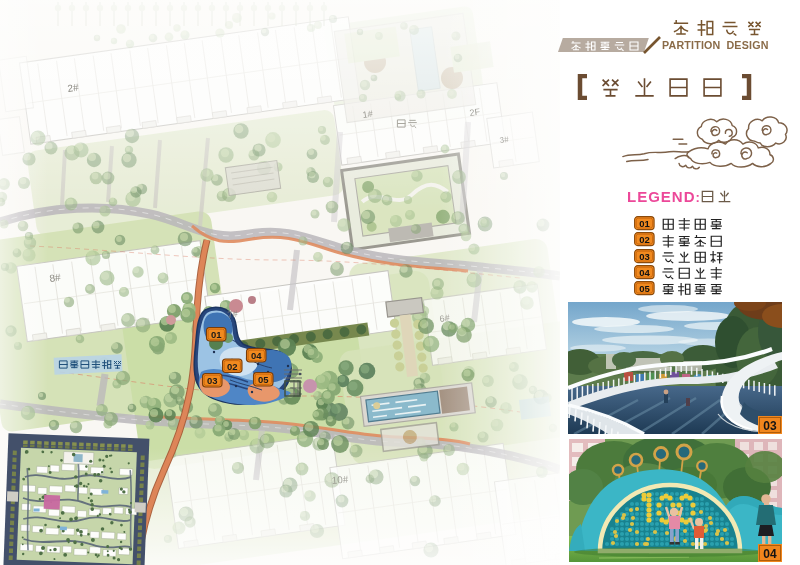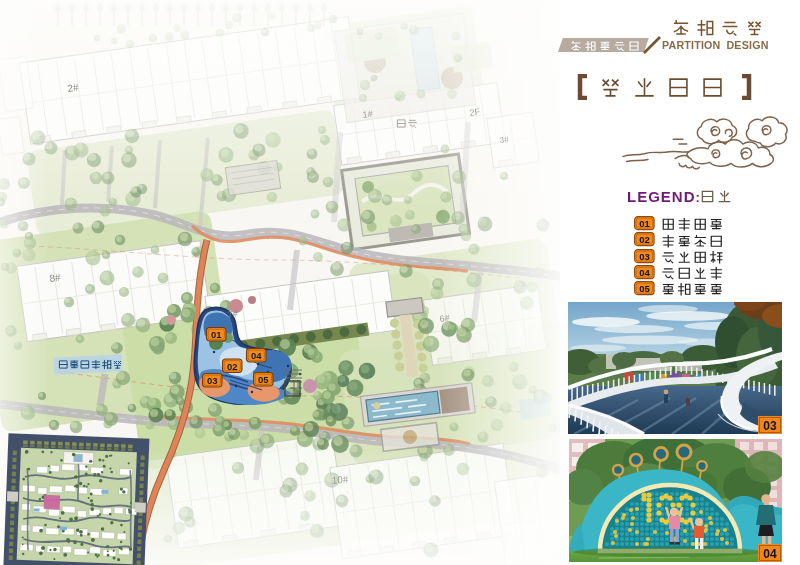--- a/index.html
+++ b/index.html
@@ -1814,21 +1814,21 @@
 <path d="M108,19 a3.5,3.5 0 1 1 4,3"></path>
 <path d="M138,27 C131,27 127,19 132,14 C131,7 140,2 146,6 C150,0 161,1 163,8 C170,8 174,15 170,20 C173,26 166,32 160,29 C156,34 146,34 144,29 C142,29 140,28 138,27 Z"></path>
 <path d="M146,16 a4.5,4.5 0 1 1 5,4 a3,3 0 1 1 0.5,-5"></path>
 <path d="M70,38 C76,34 84,33 90,35 C92,28 102,26 108,30 C112,24 122,24 126,30 C132,26 140,28 142,34 C148,32 154,35 154,41 C158,42 159,48 155,50 C149,55 140,54 136,50 C130,55 118,55 114,50 C108,54 96,54 92,49 C84,52 74,50 72,45 C68,44 67,40 70,38 Z"></path>
 <path d="M124,40 a5.5,5.5 0 1 1 6,5 a3.5,3.5 0 1 1 0.5,-6"></path>
 <path d="M94,40 a4,4 0 1 1 4.5,4 a2.5,2.5 0 1 1 0.5,-4.5"></path>
 <path d="M60,50 a4,4 0 0 0 7,2 a4,4 0 0 0 7,1 a4,4 0 0 0 7,1"></path>
 <path d="M56,45 C60,42 66,41 70,43"></path>
 </g>
   </svg>
-<div class="abs" style="left:627px;top:188px;font-family:'Liberation Sans';font-size:15px;font-weight:bold;color:#701a75;letter-spacing:1px;">LEGEND<span style="font-size:13px">:</span></div>
+<div class="abs" style="left:627px;top:188px;font-family:'Liberation Sans';font-size:15px;font-weight:bold;color:#ec4899;letter-spacing:1px;">LEGEND<span style="font-size:13px">:</span></div>
 <svg style="position:absolute;left:700px;top:189px;opacity:1.0" width="32" height="15" viewBox="0 0 32 15">
     <g transform="translate(1,1)">
       <g transform="translate(0.0,0) scale(1.300)">
         <path d="M1,1 H9 V9 H1 Z M1,5 H9" fill="none" stroke="#6b5a48" stroke-width="0.96" stroke-linecap="square"></path>
       </g>
       <g transform="translate(17.0,0) scale(1.300)">
         <path d="M1,9 H9 M5,1 V9 M2.2,2.5 L3.8,4.5 M7.8,2.5 L6.2,4.5" fill="none" stroke="#6b5a48" stroke-width="0.96" stroke-linecap="square"></path>
       </g>
     </g>
   </svg>

